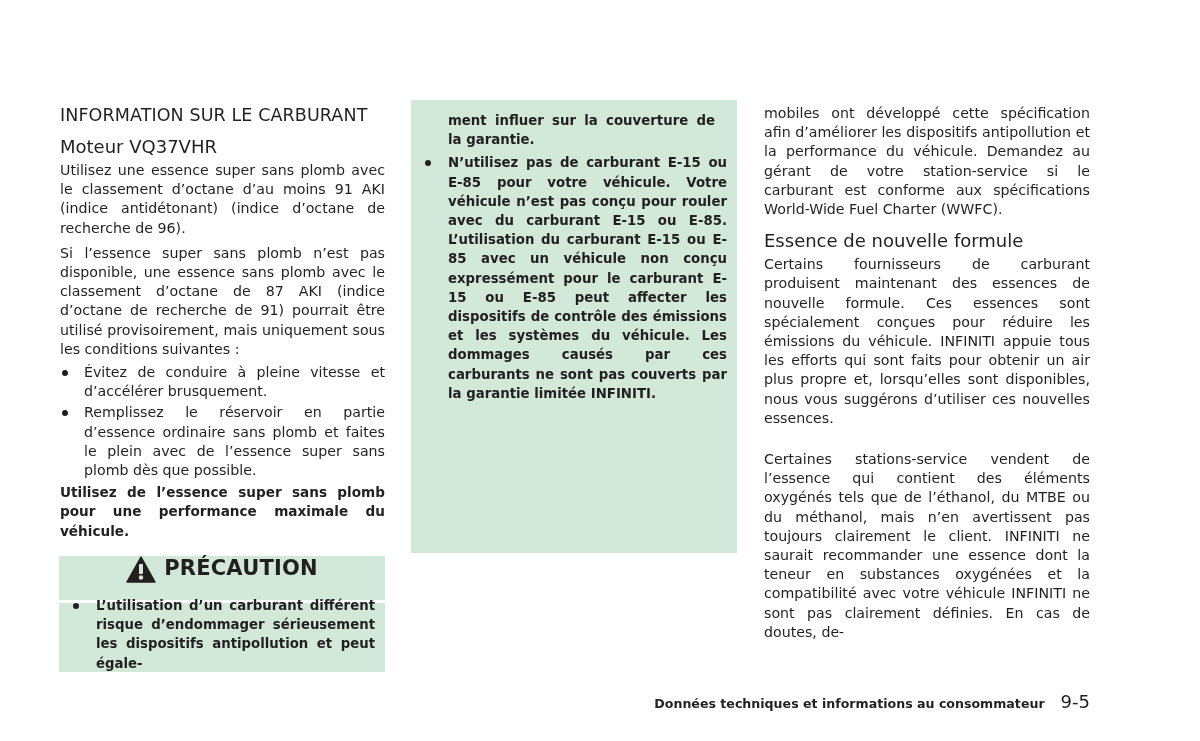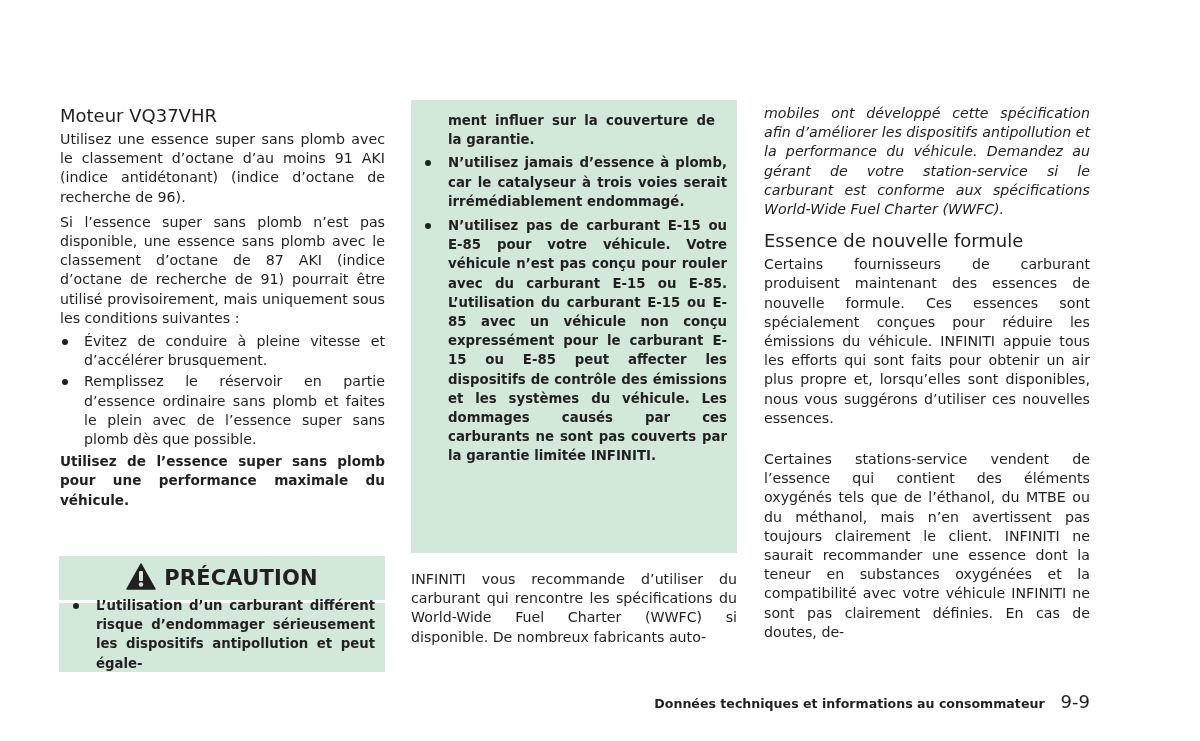--- a/index.html
+++ b/index.html
@@ -26,21 +26,21 @@
     position: relative; padding-left: 24px; font-size: 14.2px; line-height: 19.2px;
     text-align: justify; margin-bottom: 2px;
   }
   ul.bullets li::before {
     content: ""; position: absolute; left: 2px; top: 7px; width: 6px; height: 6px;
     border-radius: 50%; background: #231f20;
   }
 
   .caution-header {
     position: absolute; left: 59px; top: 556px; width: 326px; height: 44px;
-    background: #d2e8d8; display: flex; align-items: center; justify-content: center;
+    background: #d2e8d8; display: flex; align-items: flex-start; justify-content: center;
   }
   .caution-title {
     font-weight: bold; font-size: 21px; letter-spacing: 0.2px; margin-left: 8px; color: #231f20;
   }
   .caution-body {
     position: absolute; left: 59px; top: 603px; width: 326px; height: 69px;
     background: #d2e8d8;
   }
   .green-box {
     position: absolute; left: 411px; top: 100px; width: 326px; height: 453px; background: #d2e8d8;
@@ -60,20 +60,21 @@
   .footer {
     position: absolute; right: 110px; top: 691px; display: flex; align-items: baseline;
   }
   .footer-label { font-weight: bold; font-size: 12.6px; }
   .footer-page { font-size: 18px; margin-left: 16px; }
 </style>
 </head>
 <body>
 
 <div class="col col-left">
+  <h1 class="section-title">INFORMATION SUR LE CARBURANT</h1>
   <h2 class="subsection-title">Moteur VQ37VHR</h2>
   <p class="body">Utilisez une essence super sans plomb avec le classement d’octane d’au moins 91 AKI (indice antidétonant) (indice d’octane de recherche de 96).</p>
   <p class="body" style="margin-bottom:4px;">Si l’essence super sans plomb n’est pas disponible, une essence sans plomb avec le classement d’octane de 87 AKI (indice d’octane de recherche de 91) pourrait être utilisé provisoirement, mais uniquement sous les conditions suivantes :</p>
   <ul class="bullets">
     <li>Évitez de conduire à pleine vitesse et d’accélérer brusquement.</li>
     <li>Remplissez le réservoir en partie d’essence ordinaire sans plomb et faites le plein avec de l’essence super sans plomb dès que possible.</li>
   </ul>
   <p class="body bold">Utilisez de l’essence super sans plomb pour une performance maximale du véhicule.</p>
 </div>
 
@@ -91,32 +92,30 @@
 <div class="caution-text green-text">
   <ul class="bullets">
     <li>L’utilisation d’un carburant différent risque d’endommager sérieusement les dispositifs antipollution et peut égale-</li>
   </ul>
 </div>
 
 <div class="green-box"></div>
 <div class="mid-text green-text">
   <p class="cont">ment influer sur la couverture de la garantie.</p>
   <ul class="bullets">
-    <li style="margin-bottom:5px;">N’utilisez jamais d’essence à plomb, car le catalyseur à trois voies serait irrémédiablement endommagé.</li>
     <li style="margin-bottom:5px;">N’utilisez pas de carburant E-15 ou E-85 pour votre véhicule. Votre véhicule n’est pas conçu pour rouler avec du carburant E-15 ou E-85. L’utilisation du carburant E-15 ou E-85 avec un véhicule non conçu expressément pour le carburant E-15 ou E-85 peut affecter les dispositifs de contrôle des émissions et les systèmes du véhicule. Les dommages causés par ces carburants ne sont pas couverts par la garantie limitée INFINITI.</li>
   </ul>
 </div>
 
 <div class="below-box">
-  <p class="body">INFINITI vous recommande d’utiliser du carburant qui rencontre les spécifications du World-Wide Fuel Charter (WWFC) si disponible. De nombreux fabricants auto-</p>
 </div>
 
 <div class="col col-right">
-  <p class="body" style="margin-bottom:10px;font-style:italic;">mobiles ont développé cette spécification afin d’améliorer les dispositifs antipollution et la performance du véhicule. Demandez au gérant de votre station-service si le carburant est conforme aux spécifications World-Wide Fuel Charter (WWFC).</p>
+  <p class="body" style="margin-bottom:10px;">mobiles ont développé cette spécification afin d’améliorer les dispositifs antipollution et la performance du véhicule. Demandez au gérant de votre station-service si le carburant est conforme aux spécifications World-Wide Fuel Charter (WWFC).</p>
   <h2 class="subsection-title">Essence de nouvelle formule</h2>
   <p class="body" style="margin-bottom:22px;">Certains fournisseurs de carburant produisent maintenant des essences de nouvelle formule. Ces essences sont spécialement conçues pour réduire les émissions du véhicule. INFINITI appuie tous les efforts qui sont faits pour obtenir un air plus propre et, lorsqu’elles sont disponibles, nous vous suggérons d’utiliser ces nouvelles essences.</p>
   <p class="body">Certaines stations-service vendent de l’essence qui contient des éléments oxygénés tels que de l’éthanol, du MTBE ou du méthanol, mais n’en avertissent pas toujours clairement le client. INFINITI ne saurait recommander une essence dont la teneur en substances oxygénées et la compatibilité avec votre véhicule INFINITI ne sont pas clairement définies. En cas de doutes, de-</p>
 </div>
 
 <div class="footer">
   <span class="footer-label">Données techniques et informations au consommateur</span>
-  <span class="footer-page">9-9</span>
+  <span class="footer-page">9-5</span>
 </div>
 
 </body></html>

